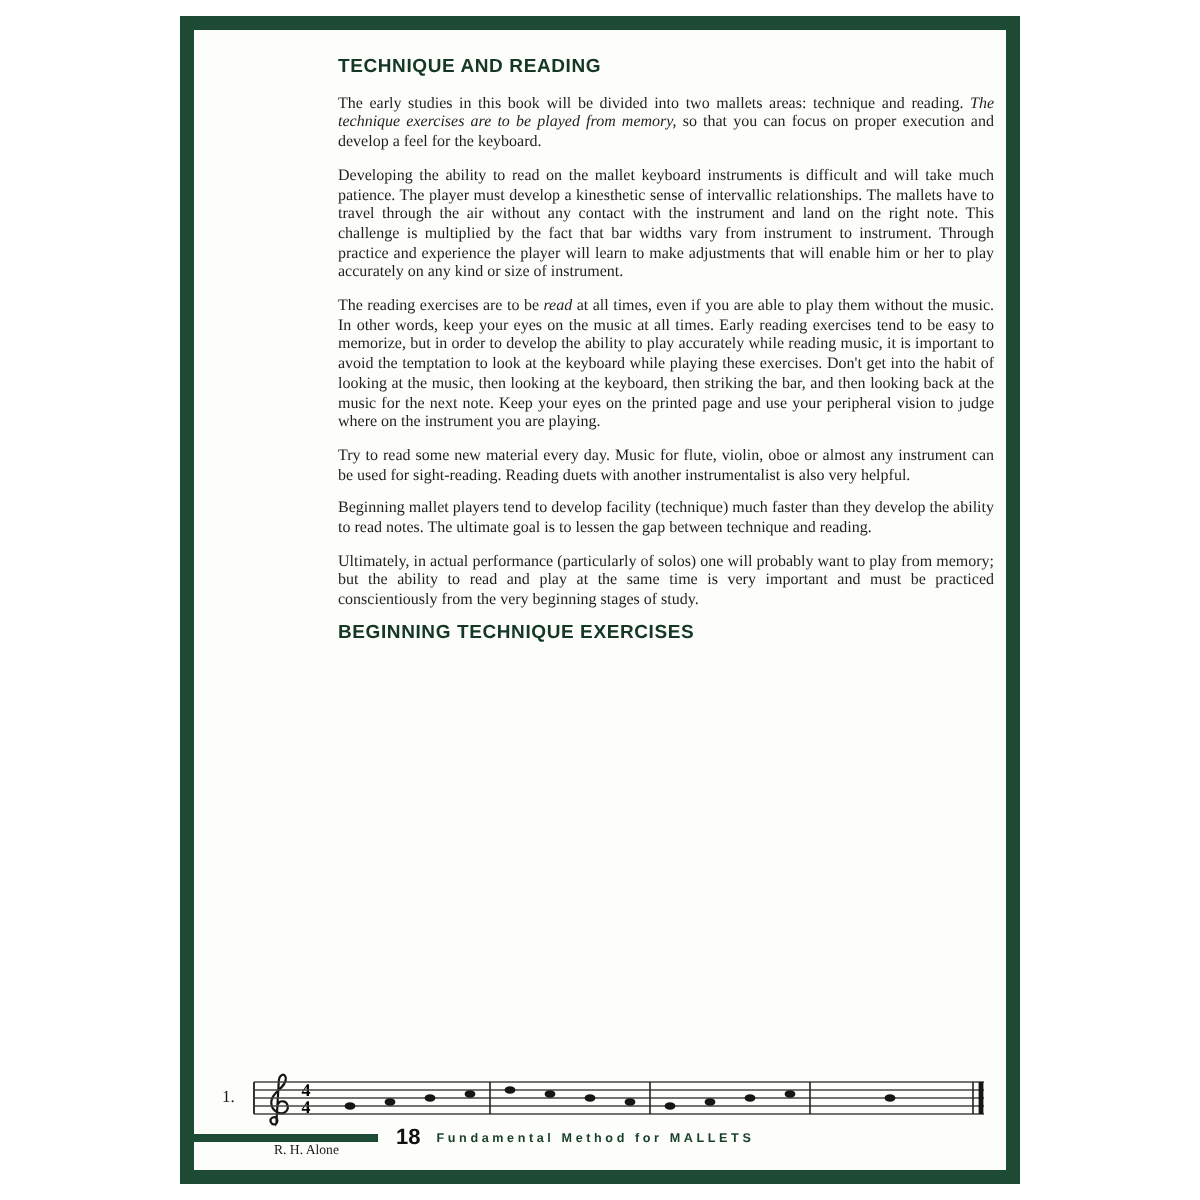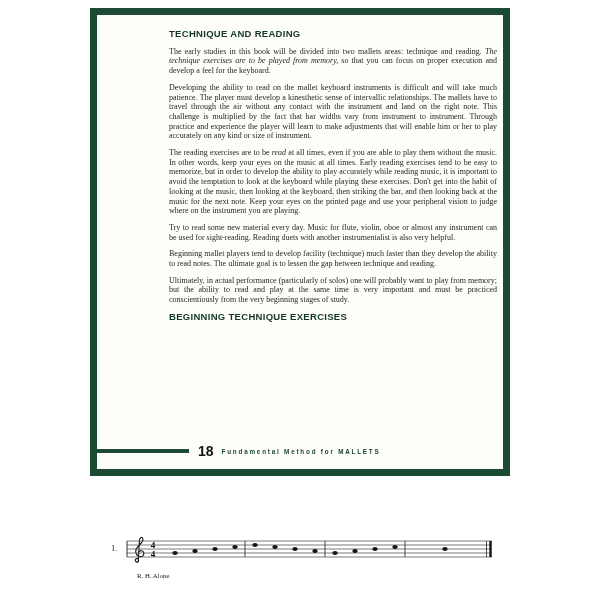--- a/index.html
+++ b/index.html
@@ -2,21 +2,21 @@
 <html><head>
 <meta charset="utf-8">
 <style>
   html,body{margin:0;padding:0;}
   body{
     width:600px;height:600px;position:relative;
     background:#ffffff;
     font-family:"Liberation Serif", serif;
   }
   .page{
-    position:absolute;left:90px;top:8px;width:420px;height:468px;
+    position:absolute;left:90px;top:8px;width:420px;height:584px;
     box-sizing:border-box;
     background:#fdfdf9;
     border:7px solid #1c4a34;
   }
   .content{
     position:absolute;left:72px;top:14px;width:328px;
     color:#1f1f1f;
     font-size:8px;line-height:9.7px;
     text-align:justify;
   }
@@ -42,21 +42,21 @@
   }
   .footer{
     position:absolute;left:0;bottom:10px;width:100%;
     display:flex;align-items:center;
   }
   .footer-bar{
     width:92px;height:4px;background:#1c4a34;margin-right:9px;flex:0 0 auto;
   }
   .page-num{
     font-family:"Liberation Sans", sans-serif;
-    font-weight:bold;font-size:14px;color:#111;margin-right:8px;
+    font-weight:bold;font-size:11px;color:#111;margin-right:8px;
   }
   .book-title{
     font-family:"Liberation Sans", sans-serif;
     font-weight:bold;font-size:6.3px;letter-spacing:1.8px;
     color:#173f2b;white-space:nowrap;
   }
   svg text{font-family:"Liberation Serif", serif;}
 </style>
 </head>
 <body>

